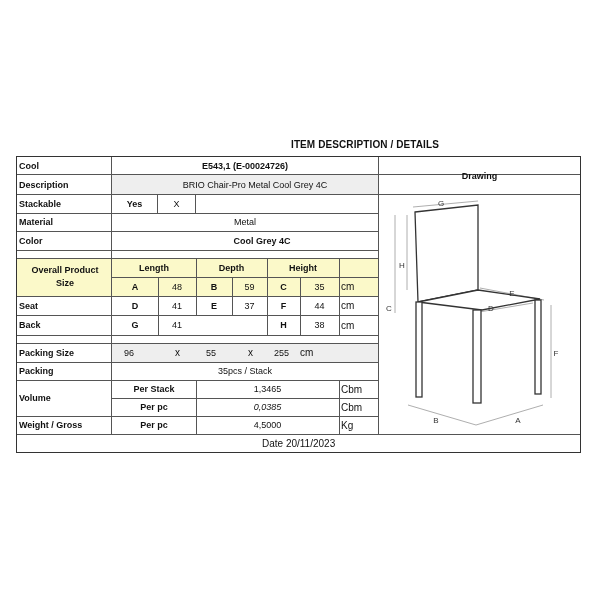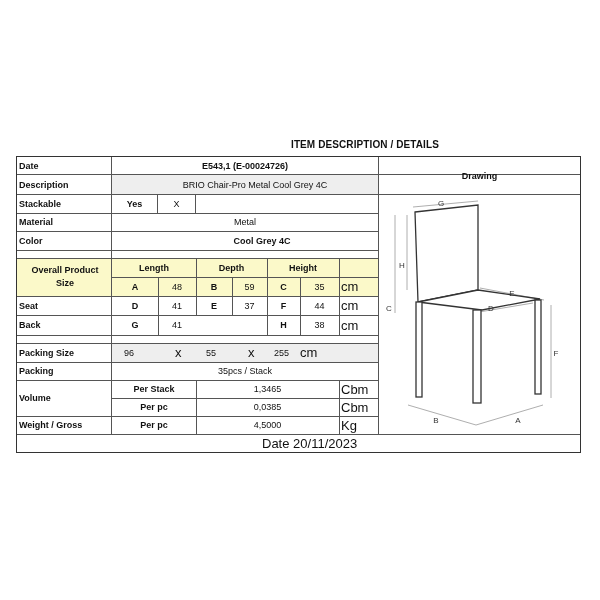--- a/index.html
+++ b/index.html
@@ -9,21 +9,21 @@
            font-size:10px; font-weight:bold; letter-spacing:0.1px; padding-left:130px; box-sizing:border-box; }
   .frame { position:absolute; left:16px; top:156px; width:565px; height:297px;
            border:1.5px solid #333; box-sizing:border-box; }
   .abs { position:absolute; box-sizing:border-box; font-size:9px; display:flex; align-items:center; }
   .bold { font-weight:bold; }
   .center { justify-content:center; }
   .hl { position:absolute; height:1px; background:#555; }
   .vl { position:absolute; width:1px; background:#555; }
   .shade { position:absolute; background:#eeeeee; }
   .yellow { position:absolute; background:#fbf9c9; }
-  .small { font-size:13px; }
+  .small { font-size:10px; }
   svg text { font-family:"Liberation Sans", sans-serif; }
 </style>
 </head>
 <body>
 
 <div class="title">ITEM DESCRIPTION / DETAILS</div>
 
 <div class="frame"></div>
 
 <div class="shade" style="left:112px;top:175px;width:266px;height:19px;"></div>
@@ -54,21 +54,21 @@
 <div class="vl" style="left:195px;top:194px;height:19px;"></div>
 <div class="vl" style="left:158px;top:277px;height:58px;"></div>
 <div class="vl" style="left:196px;top:258px;height:57px;"></div>
 <div class="vl" style="left:196px;top:380px;height:54px;"></div>
 <div class="vl" style="left:232px;top:277px;height:38px;"></div>
 <div class="vl" style="left:267px;top:258px;height:77px;"></div>
 <div class="vl" style="left:300px;top:277px;height:58px;"></div>
 <div class="vl" style="left:339px;top:258px;height:77px;"></div>
 <div class="vl" style="left:339px;top:380px;height:54px;"></div>
 
-<div class="abs bold" style="left:19px;top:156px;width:92px;height:19px;">Date</div>
+<div class="abs bold" style="left:19px;top:156px;width:92px;height:19px;">Cool</div>
 <div class="abs bold center" style="left:112px;top:156px;width:266px;height:19px;">E543,1 (E-00024726)</div>
 
 <div class="abs bold" style="left:19px;top:175px;width:92px;height:19px;">Description</div>
 <div class="abs center" style="left:112px;top:175px;width:266px;height:19px;padding-left:20px;">BRIO Chair-Pro Metal Cool Grey 4C</div>
 
 <div class="abs bold" style="left:19px;top:194px;width:92px;height:19px;">Stackable</div>
 <div class="abs bold center" style="left:112px;top:194px;width:45px;height:19px;">Yes</div>
 <div class="abs center" style="left:158px;top:194px;width:37px;height:19px;">X</div>
 
 <div class="abs bold" style="left:19px;top:213px;width:92px;height:18px;">Material</div>
@@ -115,21 +115,21 @@
 <div class="abs small" style="left:300px;top:343px;height:19px;">cm</div>
 
 <div class="abs bold" style="left:19px;top:362px;width:92px;height:18px;">Packing</div>
 <div class="abs center" style="left:112px;top:362px;width:266px;height:18px;">35pcs / Stack</div>
 
 <div class="abs bold" style="left:19px;top:380px;width:92px;height:36px;">Volume</div>
 <div class="abs bold center" style="left:112px;top:380px;width:84px;height:18px;">Per Stack</div>
 <div class="abs center" style="left:196px;top:380px;width:143px;height:18px;">1,3465</div>
 <div class="abs small" style="left:341px;top:380px;width:37px;height:18px;">Cbm</div>
 <div class="abs bold center" style="left:112px;top:398px;width:84px;height:18px;">Per pc</div>
-<div class="abs center" style="left:196px;top:398px;width:143px;height:18px;">0,0385</div>
+<div class="abs center" style="left:196px;top:398px;width:143px;height:18px;font-style:italic;">0,0385</div>
 <div class="abs small" style="left:341px;top:398px;width:37px;height:18px;">Cbm</div>
 
 <div class="abs bold" style="left:19px;top:416px;width:92px;height:18px;">Weight / Gross</div>
 <div class="abs bold center" style="left:112px;top:416px;width:84px;height:18px;">Per pc</div>
 <div class="abs center" style="left:196px;top:416px;width:143px;height:18px;">4,5000</div>
 <div class="abs small" style="left:341px;top:416px;width:37px;height:18px;">Kg</div>
 
 <div class="abs small" style="left:262px;top:434px;height:18px;">Date 20/11/2023</div>
 
 <div class="abs bold center" style="left:379px;top:157px;width:201px;height:37px;">Drawing</div>

